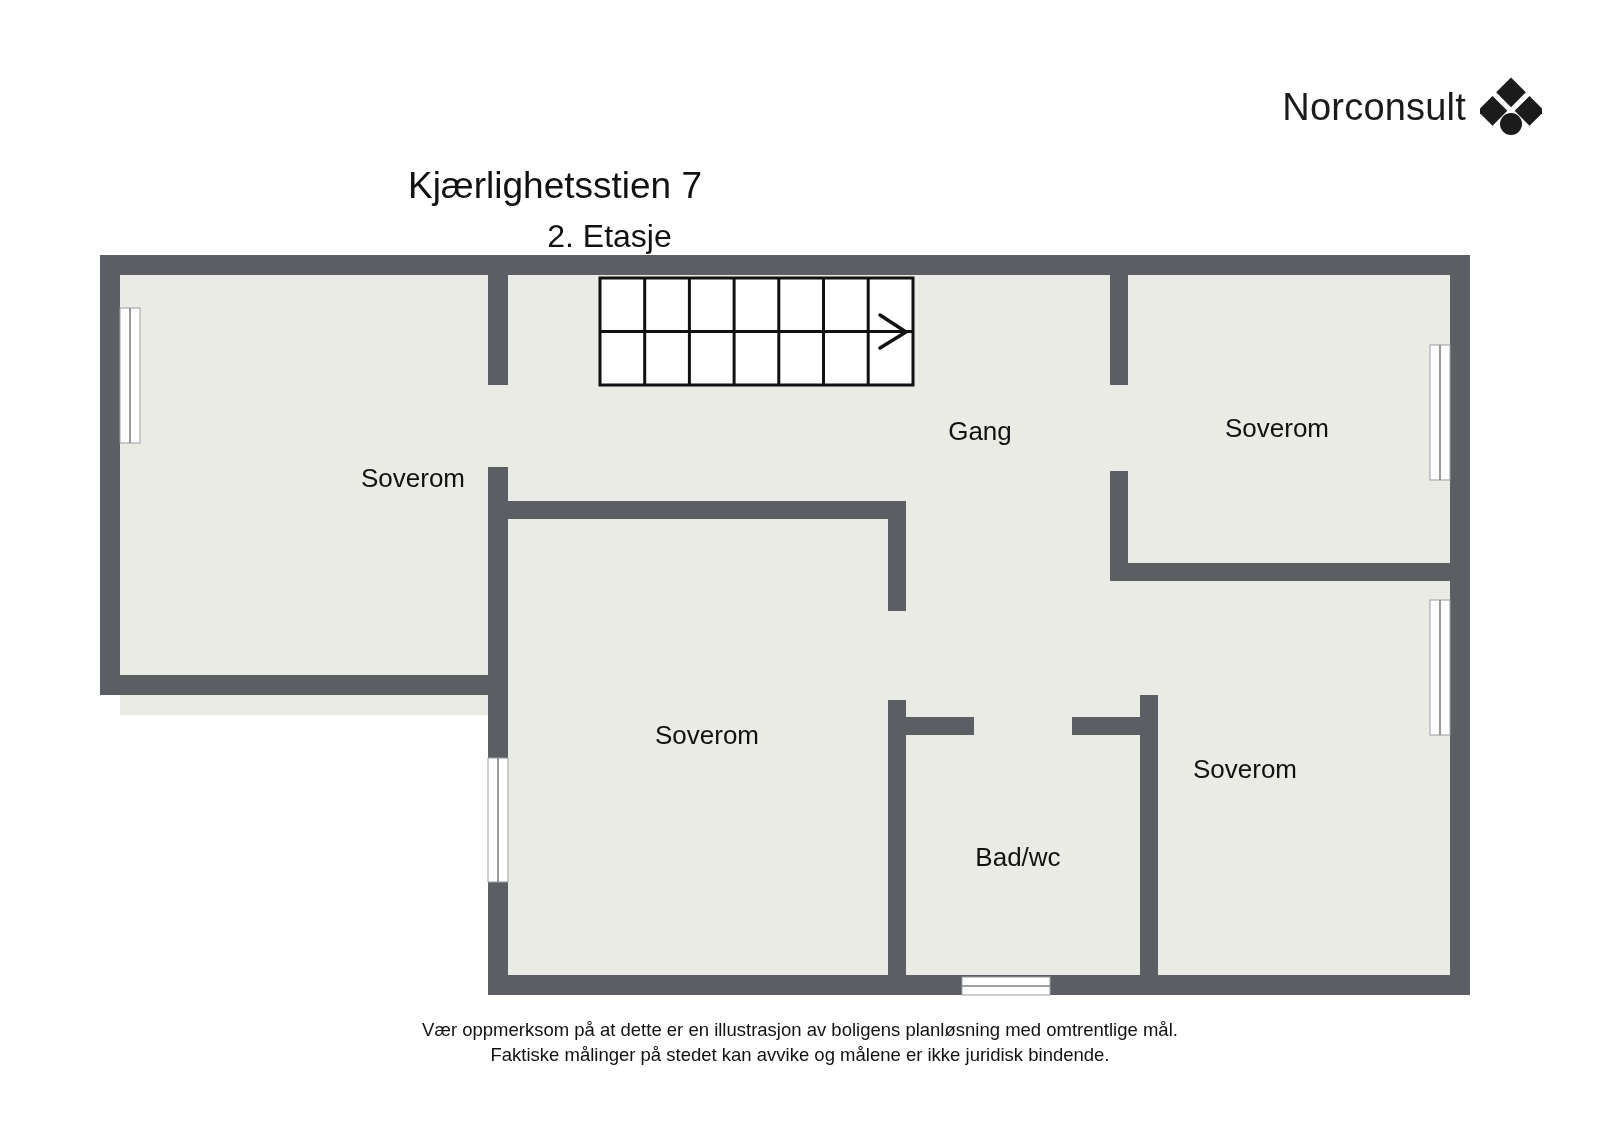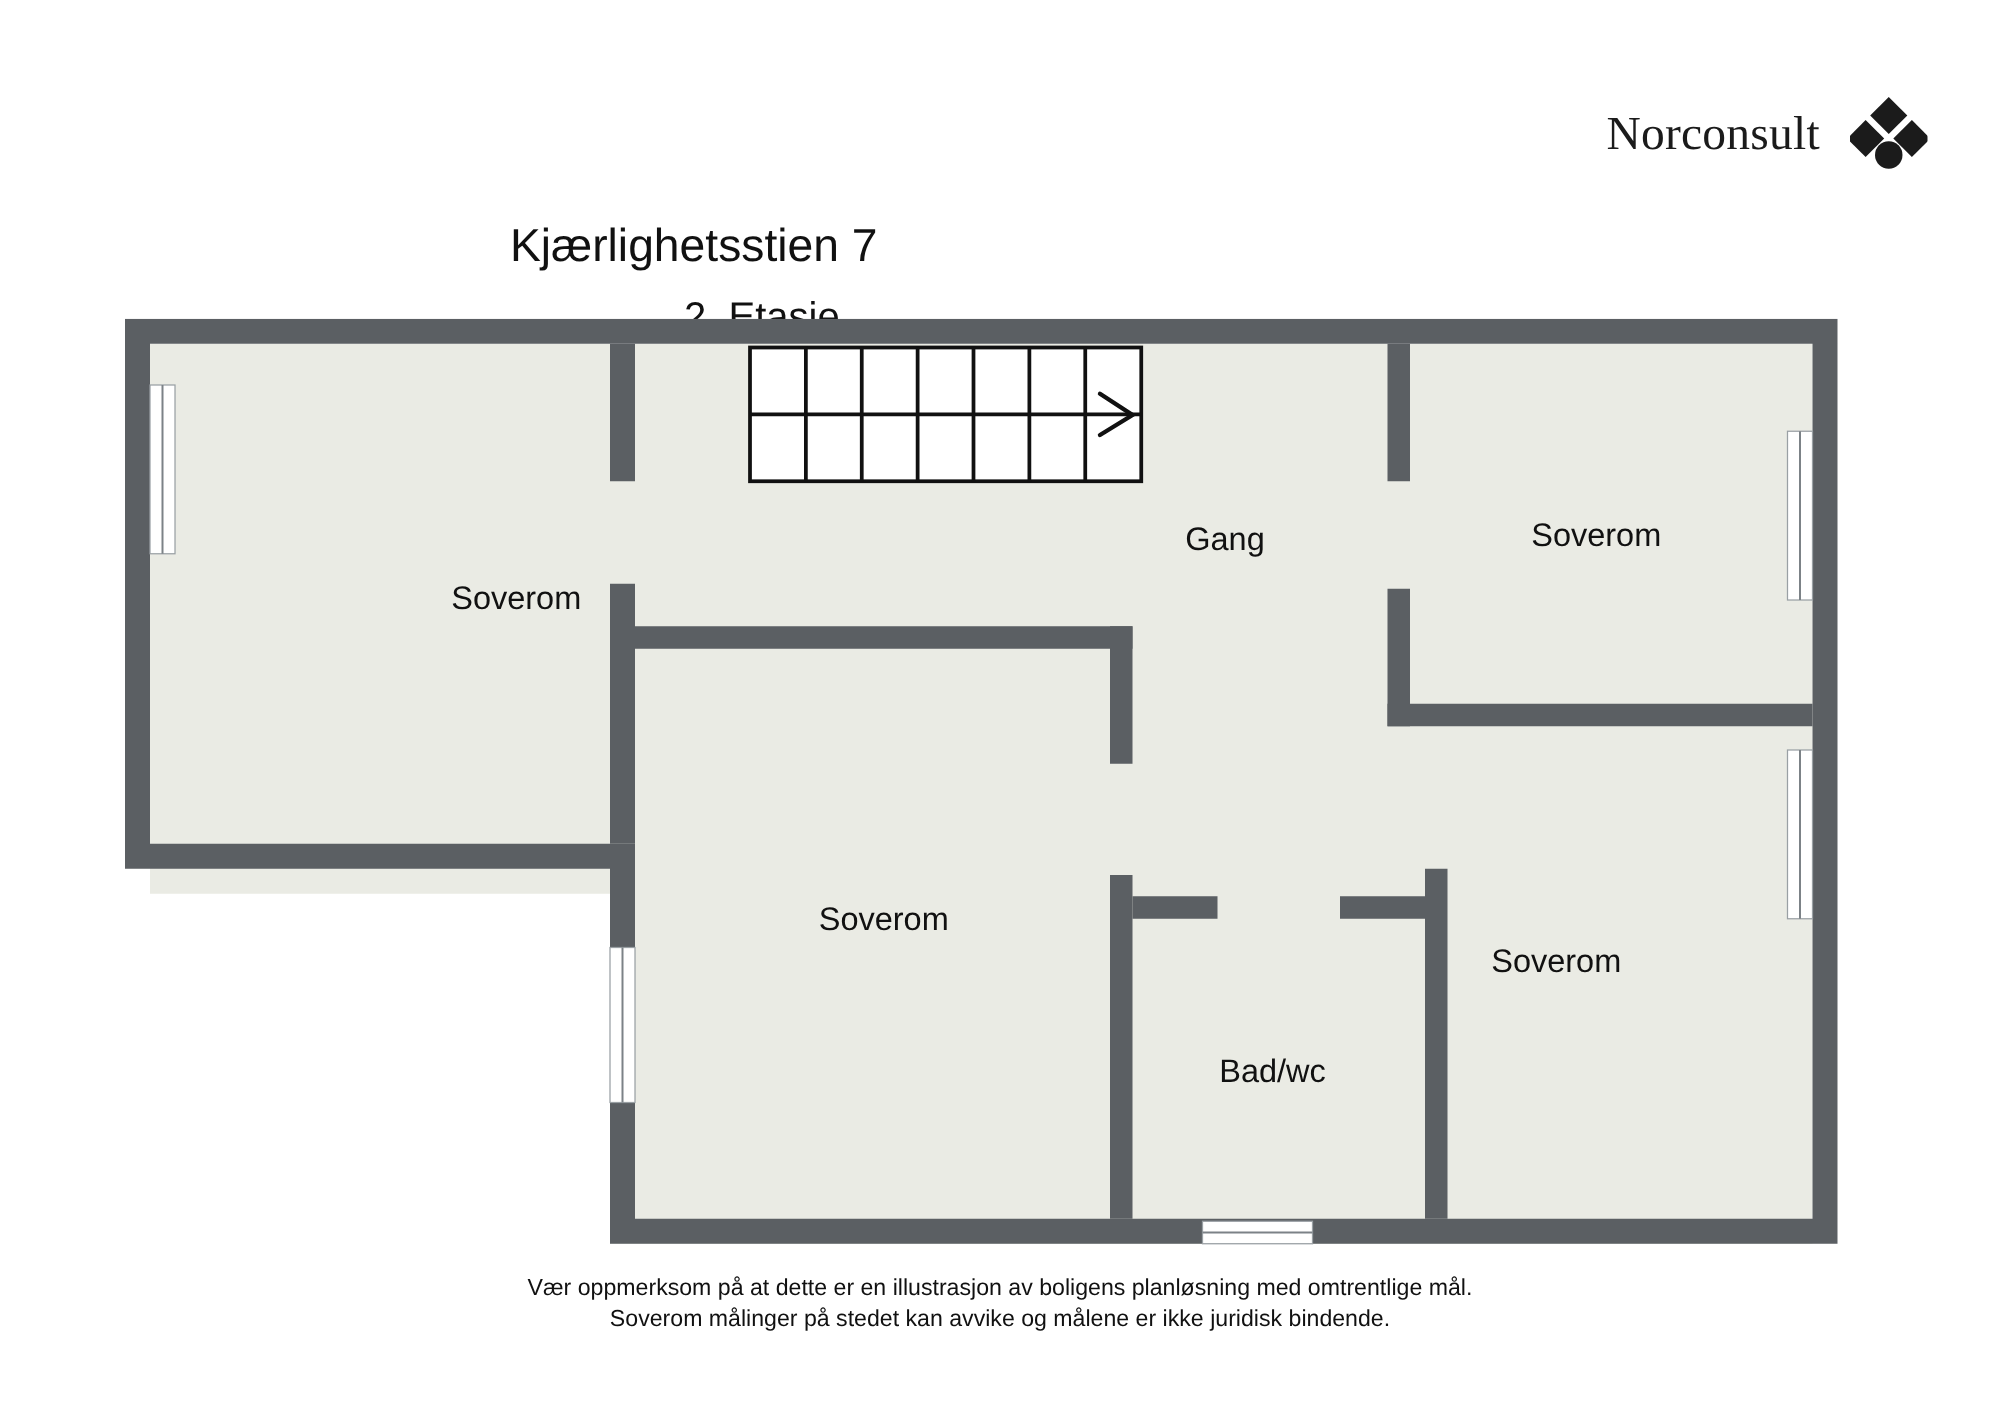--- a/index.html
+++ b/index.html
@@ -17,22 +17,21 @@
     position: relative;
   }
 
   
   .brand {
     position: absolute;
     top: 76px;
     right: 58px;
     display: flex;
     align-items: center;
-    gap: 24px;
-    font-family: Liberation Serif, serif;
+    gap: 14px;
   }
   .brand-name {
     font-size: 38px;
     font-weight: 400;
     letter-spacing: 0.2px;
     color: #1b1b1b;
     line-height: 1;
     white-space: nowrap;
   }
   .brand-mark {
@@ -45,21 +44,21 @@
     top: 160px;
     left: 0;
     width: 1110px;
     text-align: center;
   }
   .plan-title {
     font-size: 37px;
     font-weight: 400;
     color: #111111;
     line-height: 1.15;
-    margin: 16px;
+    margin: 5px;
   }
   .plan-subtitle {
     font-size: 32px;
     font-weight: 400;
     color: #111111;
     line-height: 1.15;
     margin: 10px 0 0 0;
     padding-left: 109px;
   }
 
@@ -203,14 +202,14 @@
       <text class="room-label" x="607" y="482">Soverom</text>
       <text class="room-label" x="918" y="604">Bad/wc</text>
       <text class="room-label" x="1145" y="516">Soverom</text>
     </g>
 
   </svg>
 </div>
 
 <div class="footer">
   <p class="footer-line">Vær oppmerksom på at dette er en illustrasjon av boligens planløsning med omtrentlige mål.</p>
-  <p class="footer-line">Soverom målinger på stedet kan avvike og målene er ikke juridisk bindende.</p>
+  <p class="footer-line">Faktiske målinger på stedet kan avvike og målene er ikke juridisk bindende.</p>
 </div>
 
 </body></html>

